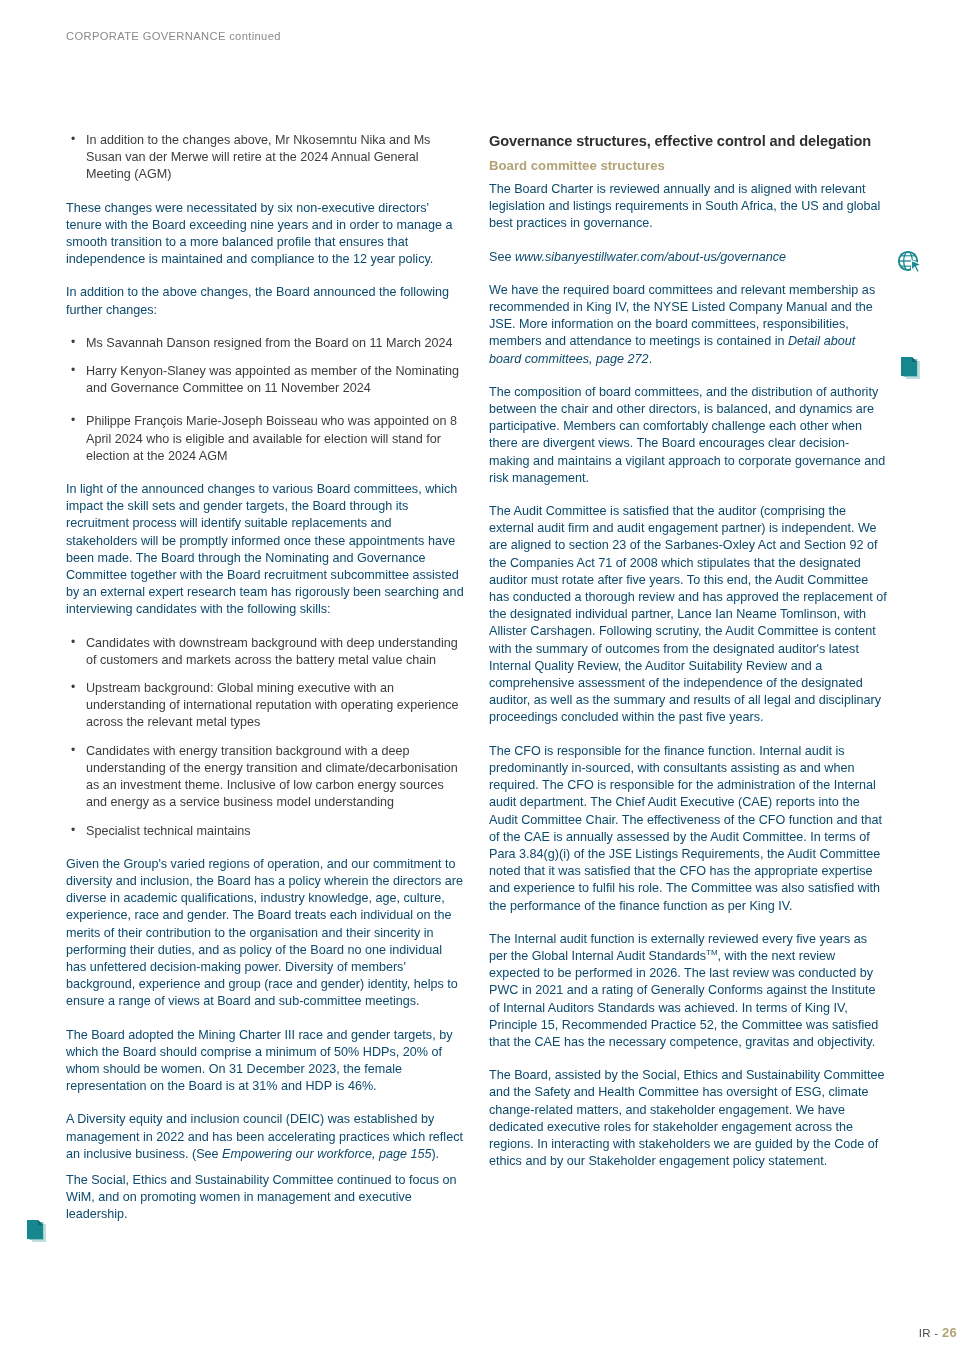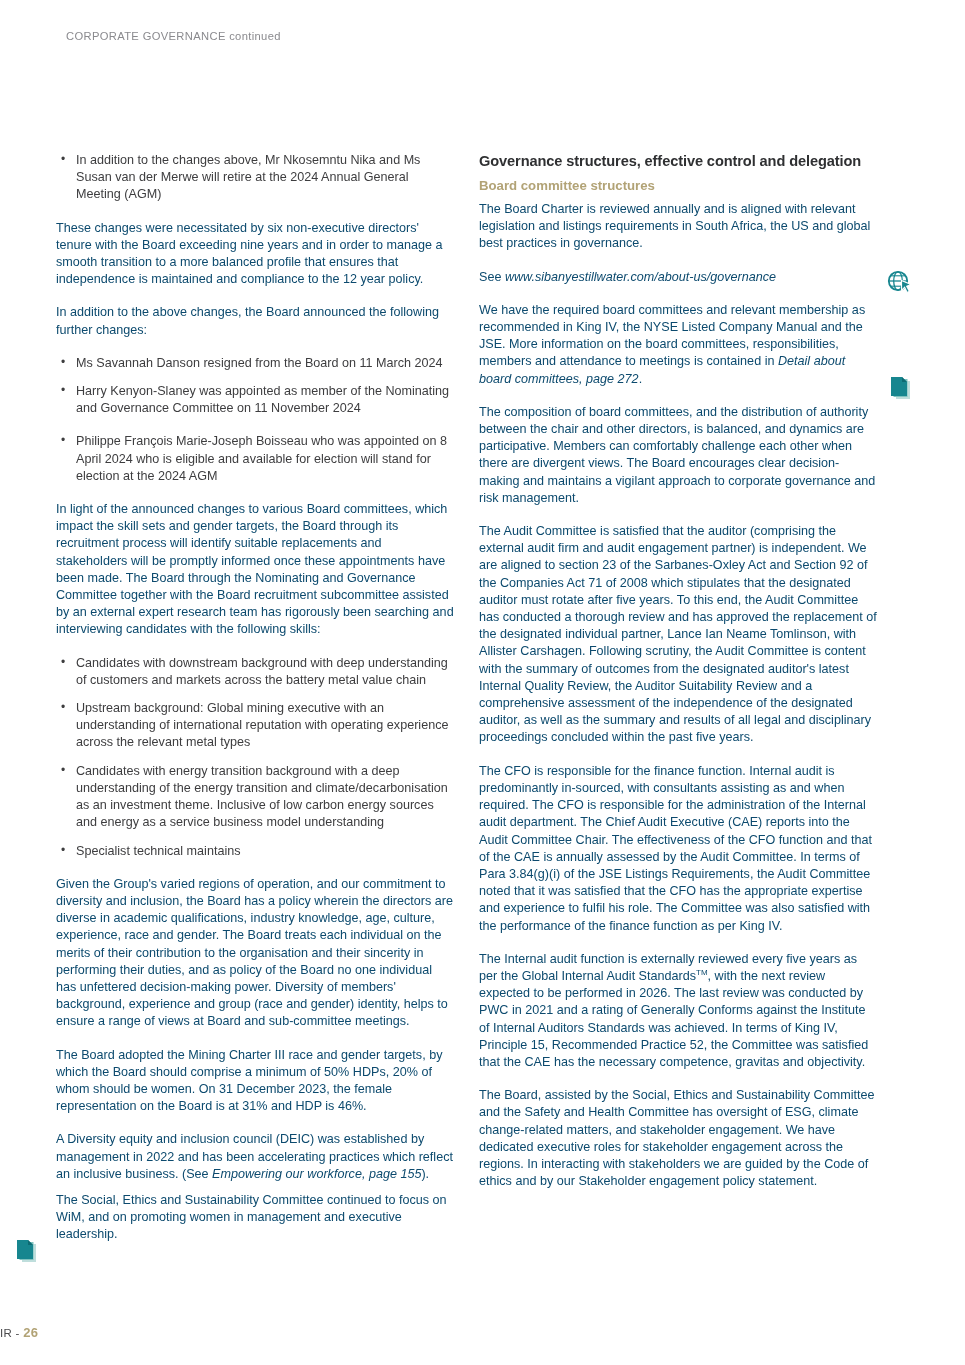--- a/index.html
+++ b/index.html
@@ -30,27 +30,26 @@
     top: 30px;
     font-size: 11.2px;
     letter-spacing: 0.35px;
     color: #8a8a8e;
     white-space: nowrap;
   }
 
   
   .columns {
     position: absolute;
-    left: 56px;
+    left: 66px;
     top: 132px;
     width: 833px;
     display: flex;
     gap: 24px;
     align-items: flex-start;
-    margin-top: 20px;
   }
   .col {
     width: 399px;
     position: relative;
   }
   .col-right { width: 398px; }
 
   p, .bullet-text {
     margin: 0;
     font-size: 12.6px;
@@ -124,23 +123,23 @@
   }
   .doc-left-edge {
     left: -40px;
     top: 108px;
   }
 
   
   .footer {
     position: absolute;
     left: 0;
-    right: 18px;
+    right: 8px;
     top: 1325px;
-    text-align: left;
+    text-align: right;
     font-size: 11.5px;
     color: #4a4a4c;
     letter-spacing: 0.3px;
   }
   .footer .pg {
     color: #b2a376;
     font-weight: bold;
     font-size: 13px;
   }
 

